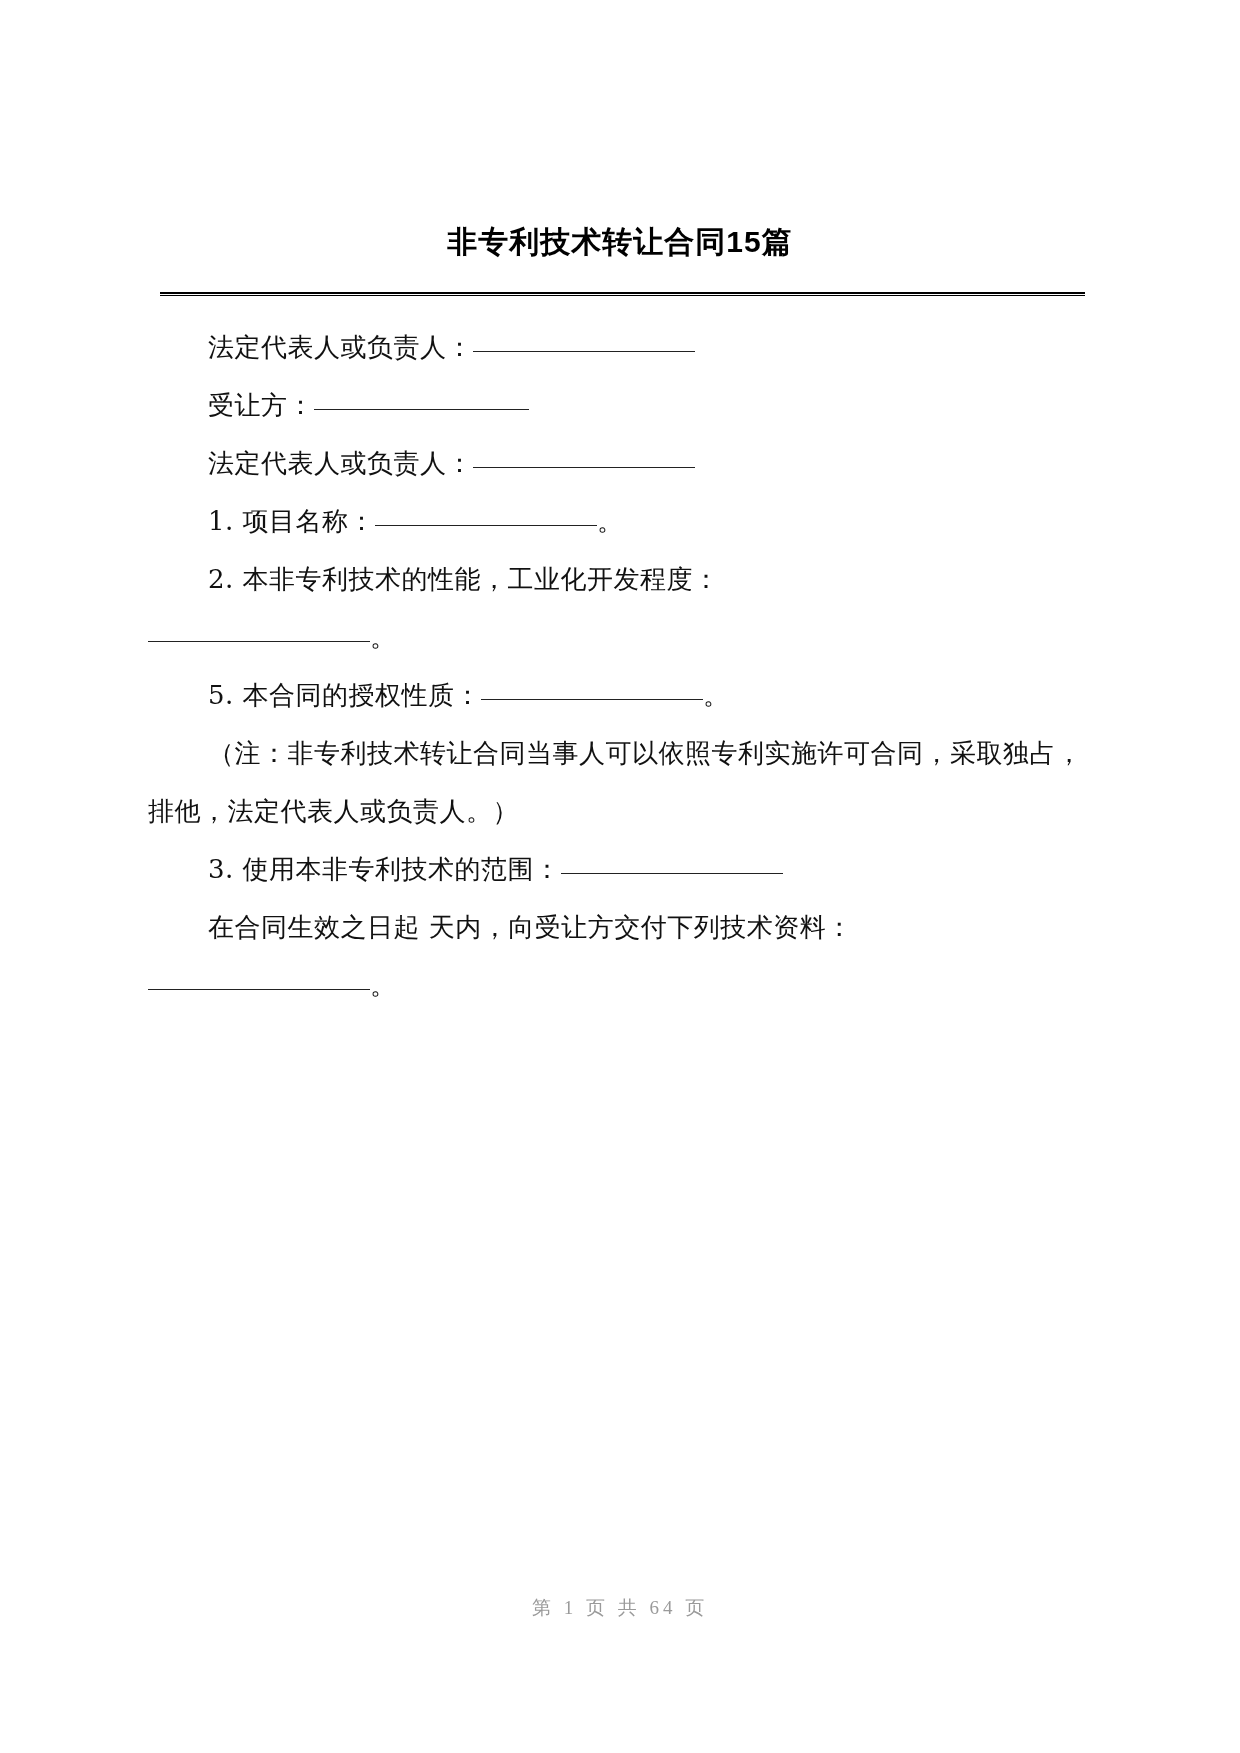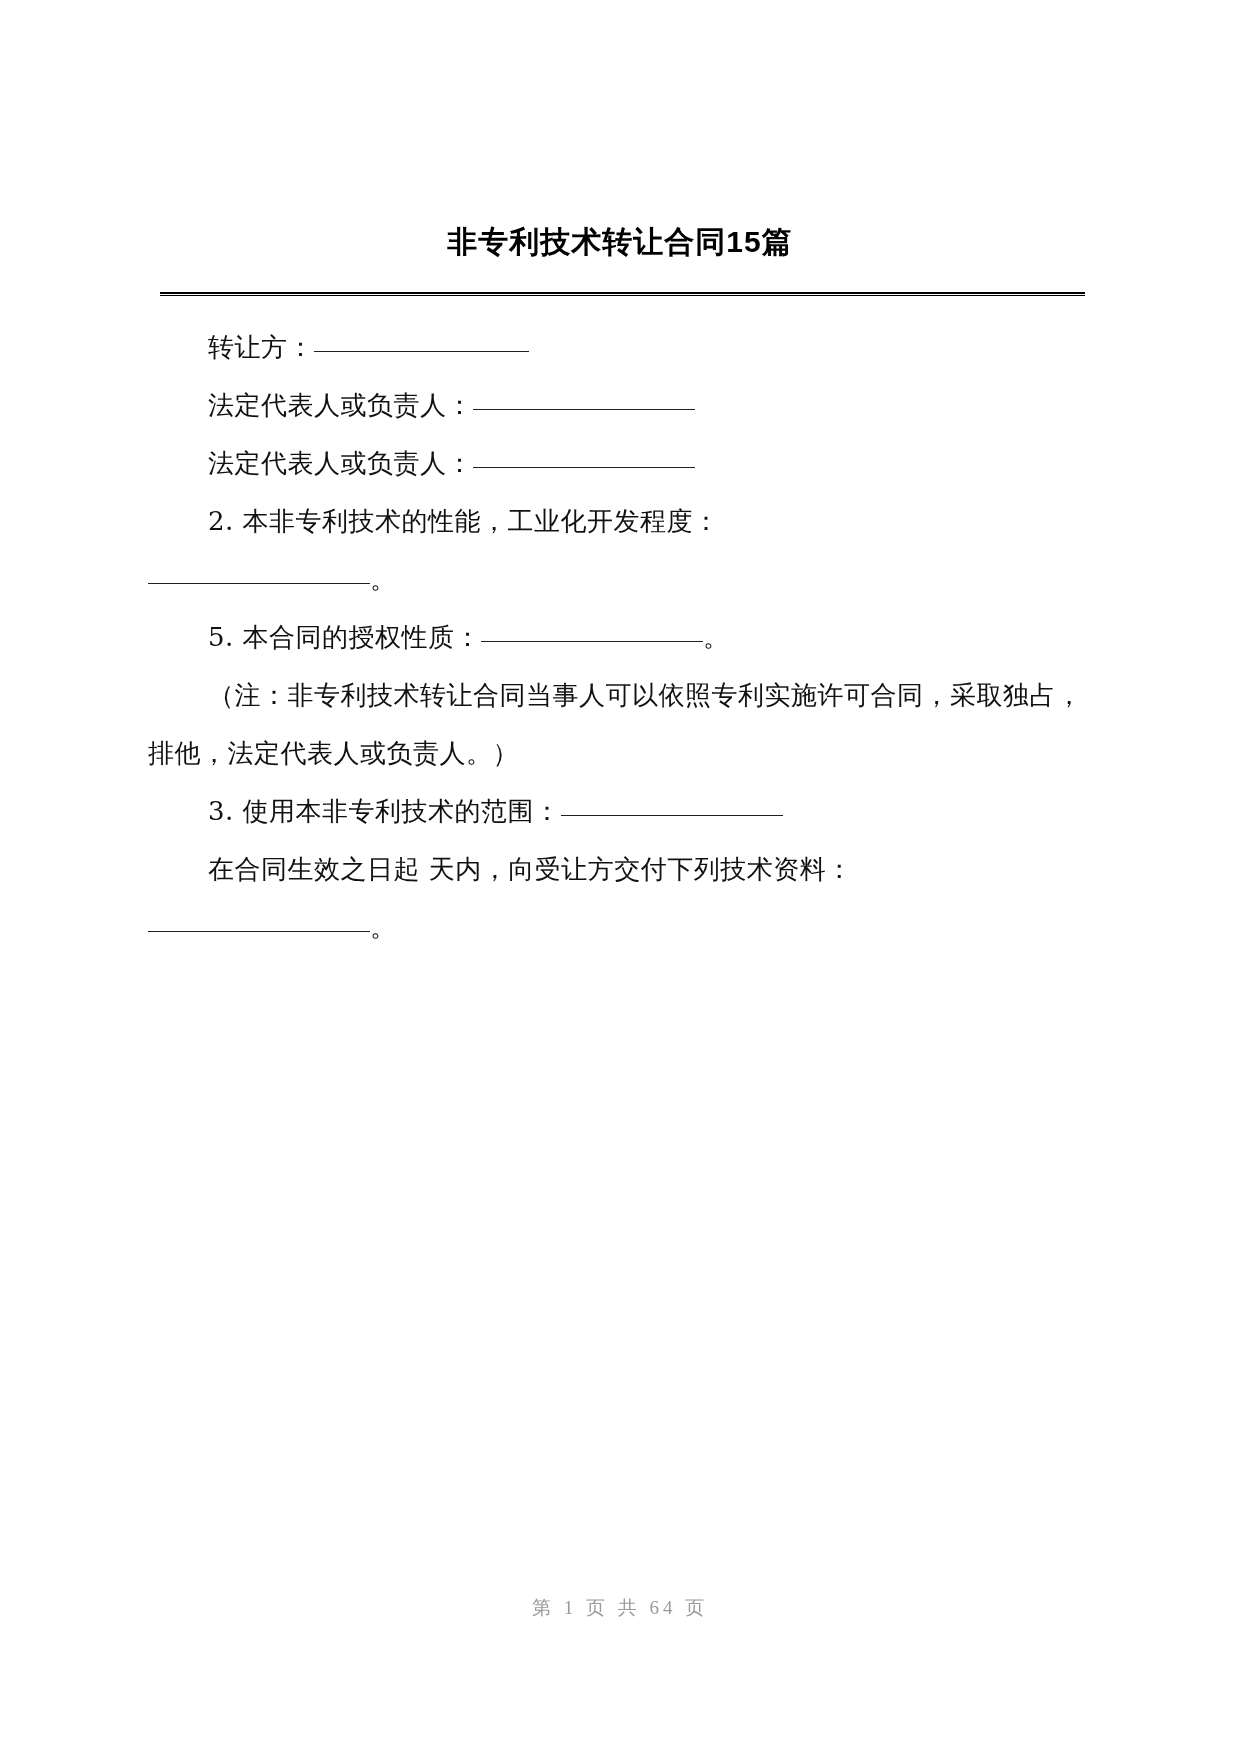--- a/index.html
+++ b/index.html
@@ -109,28 +109,29 @@
 
   <div class="title-rule">
     <div class="thick"></div>
     <div class="thin"></div>
   </div>
 
   <div class="body-col">
 
     <div class="para flush"></div>
 
-    <div class="para indent"><span>转让方：</span><span class="blank-inline bl-sm"></span></div>
+
+    <div class="para indent"><span>法定代表人或负责人：</span><span class="blank-inline bl-md"></span></div>
+
+    <div class="para indent"><span>受让方：</span><span class="blank-inline bl-sm"></span></div>
 
     <div class="para indent"><span>法定代表人或负责人：</span><span class="blank-inline bl-md"></span></div>
 
 
-    <div class="para indent"><span>法定代表人或负责人：</span><span class="blank-inline bl-md"></span></div>
-
-
+    <div class="para indent"><span>1. 项目名称：</span><span class="blank-inline bl-md"></span><span>。</span></div>
 
     <div class="para indent">2. 本非专利技术的性能，工业化开发程度：</div>
 
     <div class="para flush"><span class="blank-inline bl-md"></span><span>。</span></div>
 
     <div class="para indent"><span>5. 本合同的授权性质：</span><span class="blank-inline bl-md"></span><span>。</span></div>
 
     <div class="para indent">（注：非专利技术转让合同当事人可以依照专利实施许可合同，采取独占，排他，法定代表人或负责人。）</div>
 
     <div class="para indent"><span>3. 使用本非专利技术的范围：</span><span class="blank-inline bl-md"></span></div>

